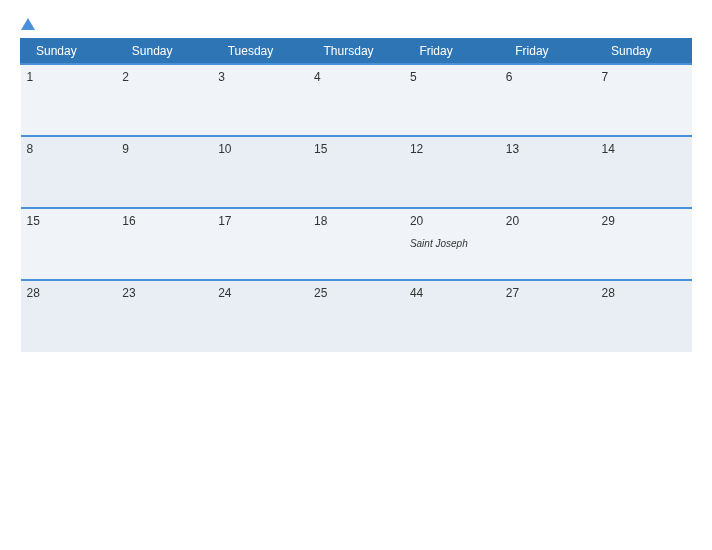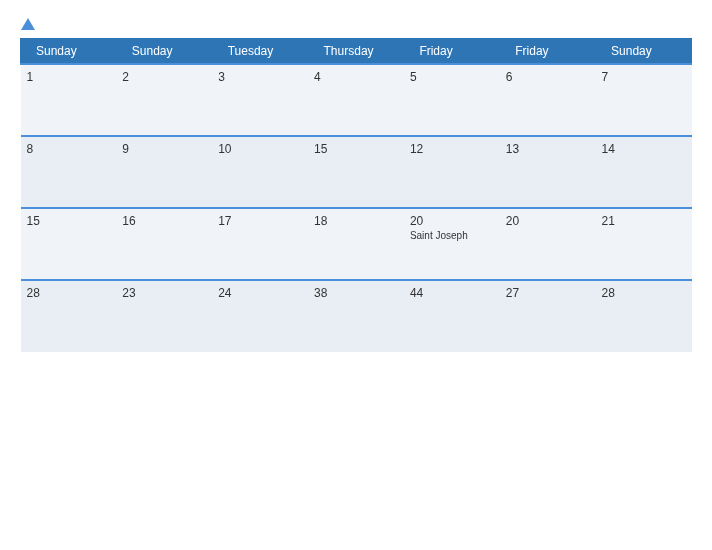--- a/index.html
+++ b/index.html
@@ -91,21 +91,22 @@
     }
     .day-number {
       font-size: 12px;
       color: #333;
       display: block;
     }
     .holiday-name {
       font-size: 10px;
       color: #333;
       display: block;
-      margin-top: 2px;
+      margin-top: 10px;
+      font-style: italic;
     }
     .logo-wrap {
       display: flex;
       flex-direction: column;
       line-height: 1.1;
       min-width: 80px;
     }
     .logo-line1 {
       display: flex;
       align-items: center;
@@ -207,35 +208,35 @@
             <span class="day-number">18</span>
           </td>
           <td>
             <span class="day-number">20</span>
             <span class="holiday-name">Saint Joseph</span>
           </td>
           <td>
             <span class="day-number">20</span>
           </td>
           <td>
-            <span class="day-number">21</span>
+            <span class="day-number">29</span>
           </td>
         </tr>
         <tr>
           <td>
             <span class="day-number">28</span>
           </td>
           <td>
             <span class="day-number">23</span>
           </td>
           <td>
             <span class="day-number">24</span>
           </td>
           <td>
-            <span class="day-number">38</span>
+            <span class="day-number">25</span>
           </td>
           <td>
             <span class="day-number">44</span>
           </td>
           <td>
             <span class="day-number">27</span>
           </td>
           <td>
             <span class="day-number">28</span>
           </td>

